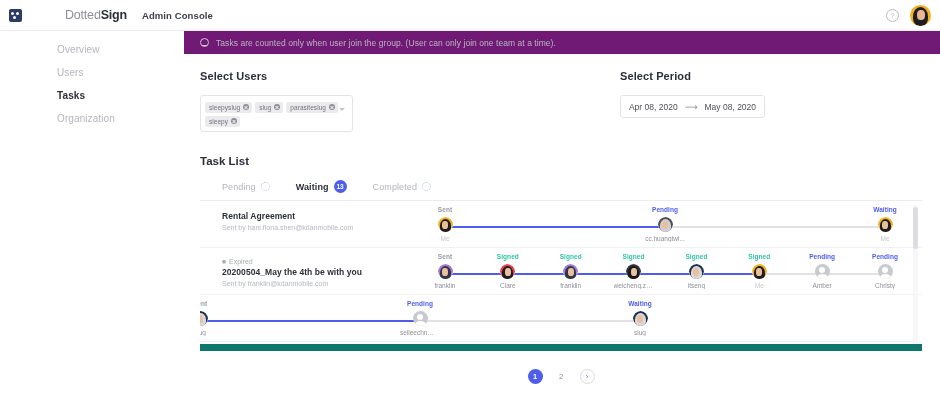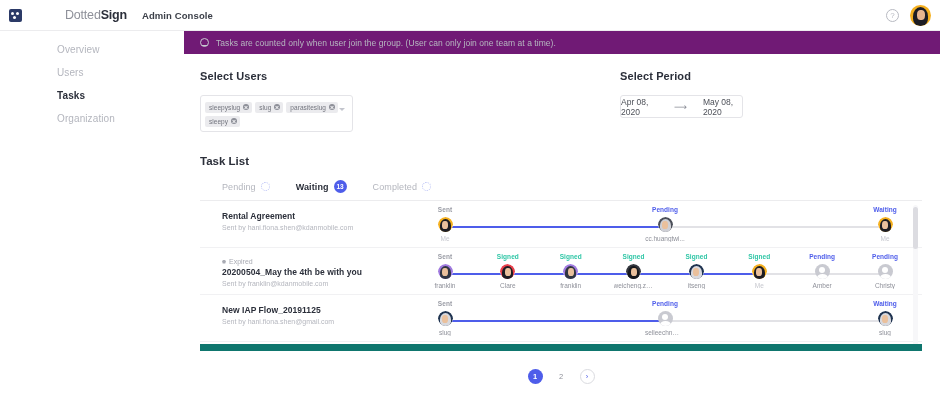--- a/index.html
+++ b/index.html
@@ -126,24 +126,24 @@
   .users-caret {
     position: absolute; right: 6px; top: 12px; width: 7px; height: 4px;
     cursor: pointer;
   }
   .users-caret::before {
     content: ""; position: absolute; left: 0; top: 0;
     border-left: 3.5px solid transparent; border-right: 3.5px solid transparent;
     border-top: 3.5px solid #c3c5cd;
   }
   .period-box {
-    margin-top: 13px; width: 123px; height: 23px;
+    margin-top: 13px; width: 145px; height: 23px;
     border: 1px solid #e4e4e8; border-radius: 3px;
     display: flex; align-items: center; justify-content: center;
-    gap: 16px; font-size: 8.5px; color: #4d5058; cursor: pointer;
+    gap: 7px; font-size: 8.5px; color: #4d5058; cursor: pointer;
   }
   .arrow-glyph { color: #8e9099; font-size: 9px; }
 
   
   .tasklist-title {
     margin-top: 23px; font-size: 11.5px; font-weight: bold; color: #2b2f3a;
   }
   .tabs {
     margin-top: 13px; display: flex; align-items: center; gap: 26px;
     padding-left: 22px; border-bottom: 1px solid #ececee; padding-bottom: 7px;
@@ -460,24 +460,20 @@
                   <div class="node-name">Amber</div>
                 </div>
                 <div class="node" style="left: 440px;">
                   <div class="node-status st-pending">Pending</div>
                   <div class="node-av av-generic" style="background: rgb(201, 202, 209);"></div>
                   <div class="node-name">Christy</div>
                 </div>
               </div>
             </div>
             <div class="task-row">
-              <div class="task-info">
-                <div class="task-title">New IAP Flow_20191125</div>
-                <div class="task-sub">Sent by hani.fiona.shen@gmail.com</div>
-              </div>
               <div class="flow">
                 <div class="flow-line" style="left: 0px; width: 440px;"></div>
                 <div class="flow-line done" style="left: 0px; width: 220px;"></div>
                 <div class="node" style="left: 0px;">
                   <div class="node-status st-sent">Sent</div>
                   <div class="node-av av-img">
                     <div class="bg" style="background: rgb(31, 51, 80);"></div>
                     <div class="hr" style="background: rgb(216, 217, 222);"></div>
                     <div class="fc"></div>
                   </div>

